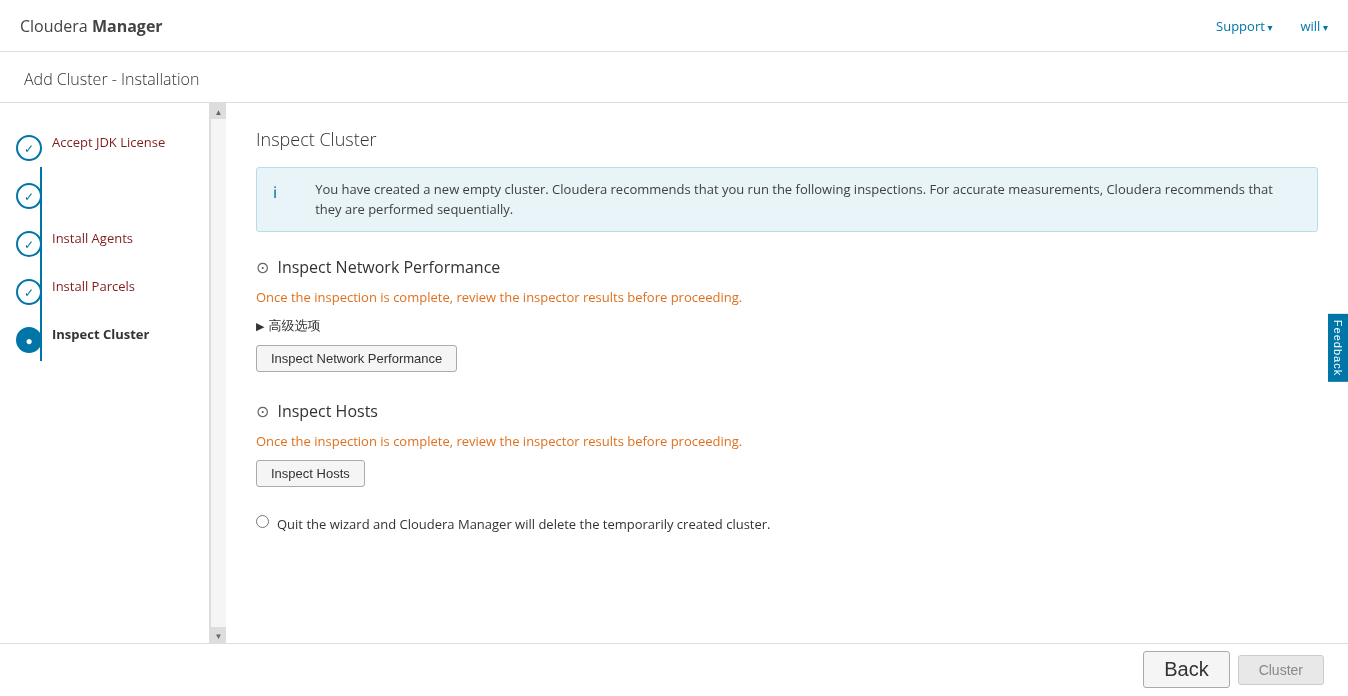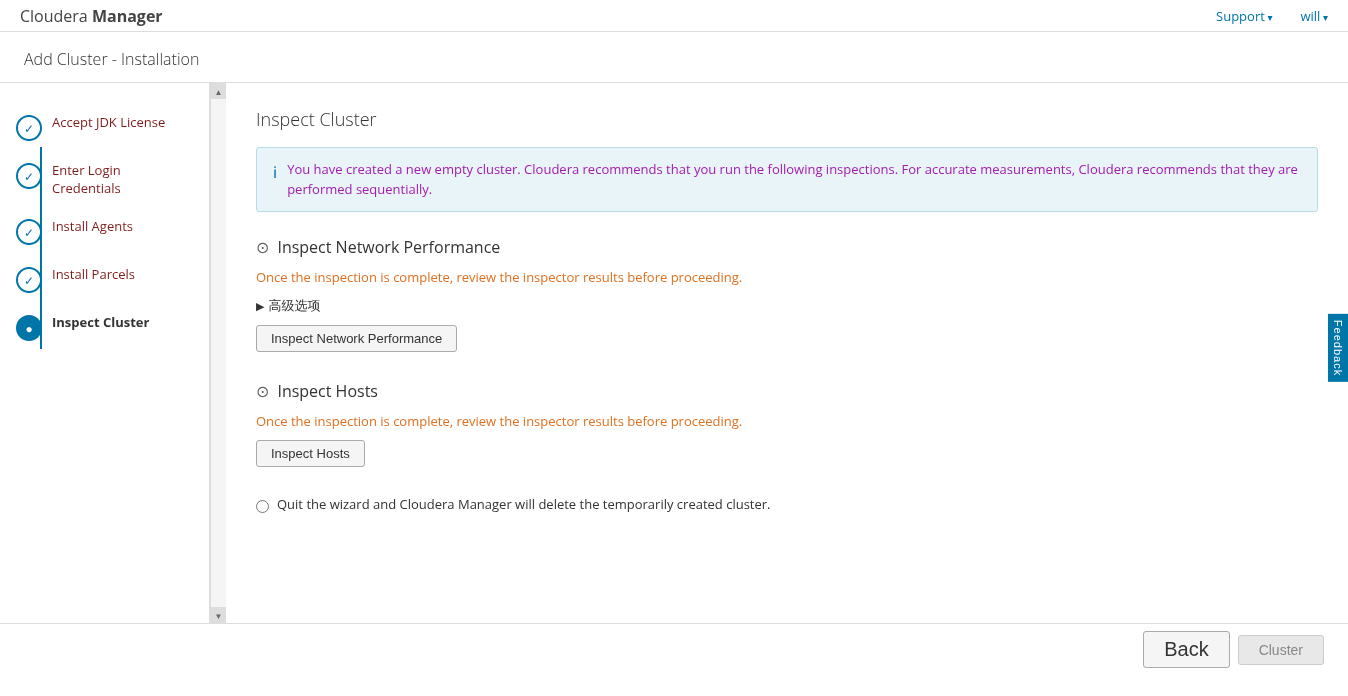--- a/index.html
+++ b/index.html
@@ -1,21 +1,21 @@
 <!DOCTYPE html>
 <html><head>
   <meta charset="utf-8">
   <style>
     * { box-sizing: border-box; margin: 0; padding: 0; }
     body { font-family: 'Open Sans', Arial, sans-serif; font-size: 14px; color: #333; background: #fff; }
 
     
     .header {
       display: flex; align-items: center; justify-content: space-between;
-      padding: 0 20px; height: 32px; background: #fff; border-bottom: 1px solid #ddd;
+      padding: 0 20px; height: 52px; background: #fff; border-bottom: 1px solid #ddd;
     }
     .header-brand { font-size: 16px; color: #444; }
     .header-brand strong { font-weight: 700; }
     .header-right { display: flex; gap: 28px; }
     .header-link { color: #0075a8; font-size: 13px; cursor: pointer; text-decoration: none; }
     .header-link::after { content: ' ▾'; font-size: 10px; }
 
     
     .page-title {
       padding: 16px 24px 12px;
@@ -64,21 +64,21 @@
     }
     .info-box {
       background: #e8f4f8; border: 1px solid #b8dce8;
       border-radius: 3px; padding: 12px 16px;
       display: flex; align-items: flex-start; gap: 10px;
       margin-bottom: 24px;
     }
     .info-icon {
       color: #0075a8; font-size: 16px; flex-shrink: 0; margin-top: 1px;
     }
-    .info-text { color: #a21caf; font-size: 13px; line-height: 1.5; }
+    .info-text { color: #404040; font-size: 13px; line-height: 1.5; margin-left: 28px; }
 
     
     .inspect-section { margin-bottom: 28px; }
     .inspect-section-title {
       font-size: 16px; font-weight: 400; color: #333;
       display: flex; align-items: center; gap: 8px; margin-bottom: 10px;
     }
     .clock-icon { color: #666; font-size: 16px; }
     .inspect-desc { font-size: 13px; color: #e07020; margin-bottom: 10px; }
     .advanced-toggle {
@@ -88,21 +88,21 @@
     .advanced-toggle .arrow { font-size: 11px; }
     .btn-inspect {
       padding: 5px 14px; font-size: 13px;
       border: 1px solid #aaa; background: #f5f5f5;
       color: #333; cursor: pointer; border-radius: 3px;
     }
 
     
     .radio-group { margin-top: 8px; }
     .radio-item {
-      display: flex; align-items: flex-end; gap: 8px;
+      display: flex; align-items: flex-start; gap: 8px;
       margin-bottom: 8px; font-size: 13px; color: #333;
     }
     .radio-item input[type="radio"] { cursor: pointer; }
 
     
     .sidebar-steps { position: relative; padding-left: 0; }
     .step-wrapper { position: relative; }
     .step-line {
       position: absolute; left: 40px; top: 44px;
       width: 2px; background: #0075a8;
@@ -175,21 +175,20 @@
         <div class="step-item">
           <div class="step-icon completed">✓</div>
           <span class="step-label">Accept JDK License</span>
         </div>
       </div>
 
       <div class="step-wrapper">
         <div class="step-line" style="height: 60px;"></div>
         <div class="step-item">
           <div class="step-icon completed">✓</div>
-          <span class="step-label">Enter Login Credentials</span>
         </div>
       </div>
 
       <div class="step-wrapper">
         <div class="step-line" style="height: 50px;"></div>
         <div class="step-item">
           <div class="step-icon completed">✓</div>
           <span class="step-label">Install Agents</span>
         </div>
       </div>

